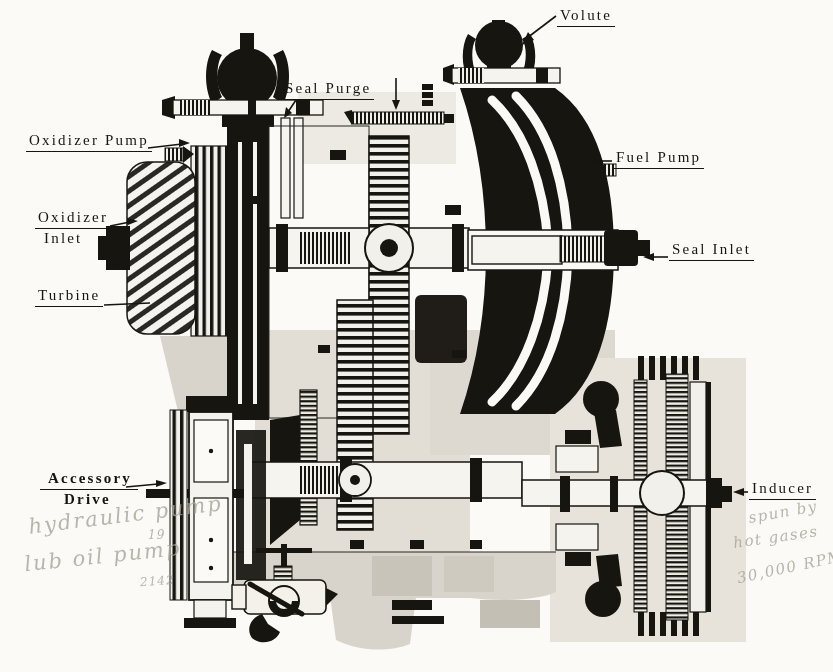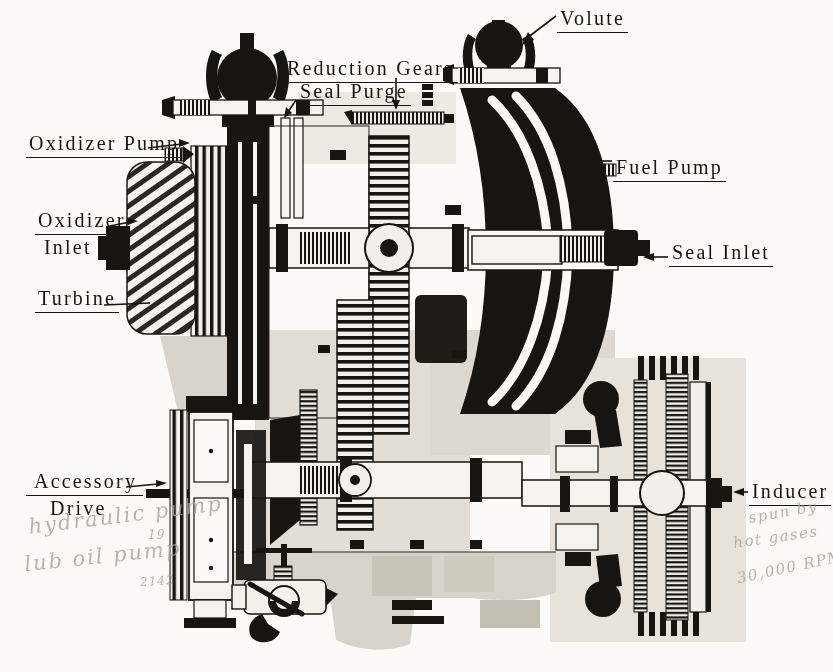--- a/index.html
+++ b/index.html
@@ -7,21 +7,21 @@
     position:relative;
     width:833px;height:672px;
     background:#fbfaf6;
     overflow:hidden;
     font-family:"Liberation Serif","DejaVu Serif",serif;
   }
   #drawing{position:absolute;left:0;top:0;}
   .lbl{
     position:absolute;
     color:#17150f;
-    font-size:20px;
+    font-size:15px;
     letter-spacing:2.2px;
     line-height:1.25;
     white-space:nowrap;
   }
   .lbl .u{
     display:inline-block;
     border-bottom:1.5px solid #17150f;
     padding:0 3px 1px 3px;
   }
   .lbl .l2{display:block;}
@@ -279,50 +279,47 @@
       <polygon points="167,483 156,480 156,487" stroke="none"></polygon>
       <line x1="748" y1="492" x2="742" y2="492"></line>
       <polygon points="733,492 744,488 744,496" stroke="none"></polygon>
     </g>
   </svg>
 
   <div class="lbl" style="left:557px;top:6px;">
     <span class="u">Volute</span>
   </div>
 
-  <div class="lbl" style="left:284px;top:56px;">
-    <span class="u">Reduction Gears</span>
-  </div>
-
-  <div class="lbl" style="left:297px;top:79px;">
+
+  <div class="lbl" style="left:282px;top:79px;">
     <span class="u">Seal Purge</span>
   </div>
 
   <div class="lbl" style="left:26px;top:131px;">
     <span class="u">Oxidizer Pump</span>
   </div>
 
   <div class="lbl" style="left:35px;top:208px;">
     <span class="u">Oxidizer</span>
     <span class="l2" style="margin-left:9px;">Inlet</span>
   </div>
 
   <div class="lbl" style="left:35px;top:286px;">
     <span class="u">Turbine</span>
   </div>
 
-  <div class="lbl" style="left:613px;top:155px;">
+  <div class="lbl" style="left:613px;top:148px;">
     <span class="u">Fuel Pump</span>
   </div>
 
   <div class="lbl" style="left:669px;top:240px;">
     <span class="u">Seal Inlet</span>
   </div>
 
-  <div class="lbl" style="left:26px;top:469px;">
+  <div class="lbl" style="left:40px;top:469px;font-weight:bold;">
     <span class="u" style="padding:0 6px 1px 8px;">Accessory</span>
     <span class="l2" style="margin-left:24px;">Drive</span>
   </div>
 
   <div class="lbl" style="left:749px;top:479px;">
     <span class="u">Inducer</span>
   </div>
 
   <div class="hand big" style="left:28px;top:503px;transform:rotate(-7deg);">hydraulic pump</div>
   <div class="hand small" style="left:148px;top:528px;">19</div>

